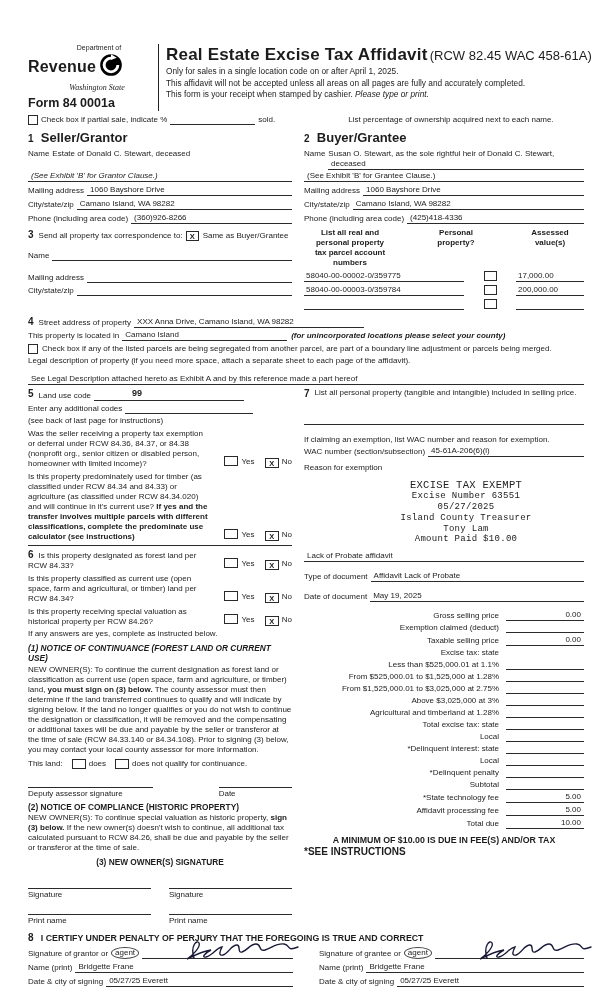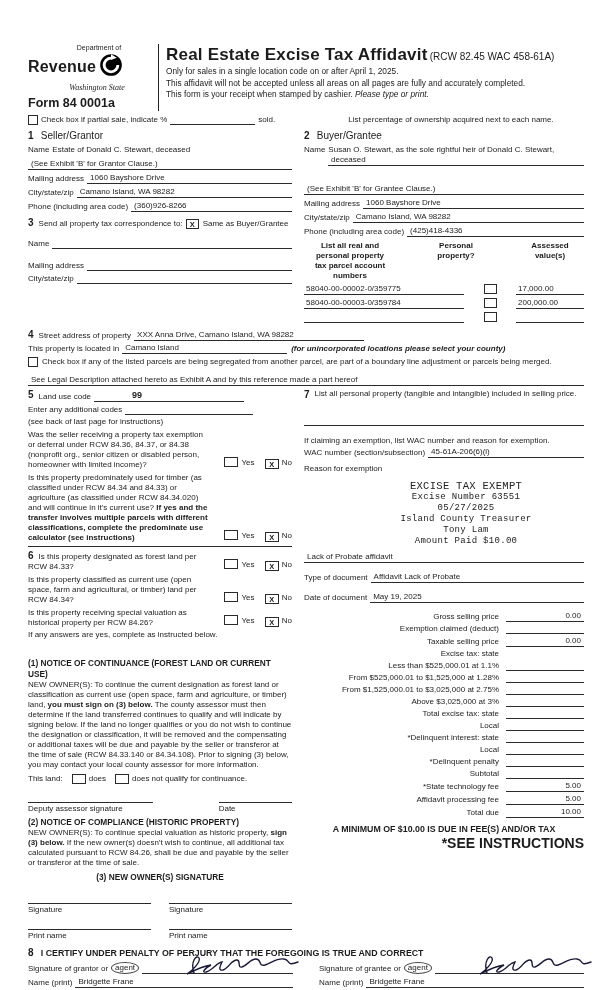--- a/index.html
+++ b/index.html
@@ -12,32 +12,32 @@
   
   .hdr { display:flex; align-items:stretch; }
   .hdr-left { width:130px; flex:0 0 130px; padding-right:6px; }
   .dept-small { font-size:7px; text-align:center; margin-left:18px; }
   .dept-big { font-size:16px; font-weight:bold; letter-spacing:.2px; display:flex; align-items:center; }
   .dept-state { font-family:"Liberation Serif", serif; font-style:italic; font-size:8px; text-align:center; margin:1px 0 3px 14px; }
   .form-num { font-size:12.5px; font-weight:bold; white-space:nowrap; }
   .hdr-right { flex:1; border-left:1.5px solid #222; padding-left:7px; }
   .title-line { white-space:nowrap; }
   .title { font-size:17px; font-weight:bold; letter-spacing:.2px; }
-  .title-rcw { font-size:10px;margin-top:6px; }
+  .title-rcw { font-size:13px;margin-top:6px; }
   .hdr-note { font-size:8.3px; margin-top:1px; }
   
   .b { font-weight:bold; }
   .i { font-style:italic; }
   .frow { display:flex; align-items:flex-end; margin-top:3px; }
   .lbl { white-space:nowrap; margin-right:3px; }
   .fill { flex:1; border-bottom:1px solid #2a2a2a; padding:0 3px 0; min-height:10px; }
   .cb { display:inline-block; width:10px; height:10px; border:1px solid #2a2a2a; font-size:7.5px; font-weight:bold;
         line-height:10px; text-align:center; vertical-align:-2px; background:#fff; }
   .secnum { font-weight:bold; font-size:10px; margin-right:5px; }
-  .sechead { font-weight:normal; font-size:10px; }
+  .sechead { font-weight:bold; font-size:13px; }
   .cols { display:flex; gap:12px; }
   .col-l { flex:0 0 264px; }
   .col-r { flex:1; }
   
   .yn { display:flex; align-items:flex-end; margin-top:3px; }
   .yn .q { flex:1; padding-right:5px; }
   .boxes { white-space:nowrap; padding-bottom:1px; }
   .boxes .cb { margin:0 3px 0 8px; width:14px; }
   
   .ptable { margin-top:4px; }
@@ -115,21 +115,21 @@
   <div class="cols" style="margin-top:5px;">
     <div class="col-l">
       <div>
         <span class="secnum">1</span>
         <span class="sechead">Seller/Grantor</span>
       </div>
       <div class="frow" style="margin-top:2px;">
         <span class="lbl">Name</span>
         <span style="flex:1;">Estate of Donald C. Stewart, deceased</span>
       </div>
-      <div class="frow" style="margin-top:4px;">
+      <div class="frow" style="margin-top:12px;font-style:italic;">
         <span class="fill" style="text-align:left;">(See Exhibit 'B' for Grantor Clause.)</span>
       </div>
       <div class="frow">
         <span class="lbl">Mailing address</span>
         <span class="fill">1060 Bayshore Drive</span>
       </div>
       <div class="frow">
         <span class="lbl">City/state/zip</span>
         <span class="fill">Camano Island, WA 98282</span>
       </div>
@@ -163,21 +163,21 @@
         <span class="sechead">Buyer/Grantee</span>
       </div>
       <div class="frow" style="margin-top:2px;">
         <span class="lbl">Name</span>
         <span style="flex:1;">Susan O. Stewart, as the sole rightful heir of Donald C. Stewart,</span>
       </div>
       <div class="frow" style="margin-top:0;">
         <span style="flex:0 0 24px;"></span>
         <span class="fill">deceased</span>
       </div>
-      <div class="frow" style="margin-top:18px;">
+      <div class="frow" style="margin-top:1px;">
         <span class="fill">(See Exhibit 'B' for Grantee Clause.)</span>
       </div>
       <div class="frow">
         <span class="lbl">Mailing address</span>
         <span class="fill">1060 Bayshore Drive</span>
       </div>
       <div class="frow">
         <span class="lbl">City/state/zip</span>
         <span class="fill">Camano Island, WA 98282</span>
       </div>
@@ -229,20 +229,21 @@
     </div>
     <div class="frow" style="margin-top:2px;">
       <span class="lbl">This property is located in</span>
       <span class="fill" style="flex:0 0 165px;">Camano Island</span>
       <span class="b i" style="margin-left:4px;">(for unincorporated locations please select your county)</span>
     </div>
     <div class="frow" style="margin-top:3px; align-items:flex-start;">
       <span class="cb"></span>
       <span style="margin-left:4px; flex:1;">Check box if any of the listed parcels are being segregated from another parcel, are part of a boundary line adjustment or parcels being merged.</span>
     </div>
+    <div style="margin-top:2px;">Legal description of property (if you need more space, attach a separate sheet to each page of the affidavit).</div>
     <div class="fill" style="margin-top:8px;">See Legal Description attached hereto as Exhibit A and by this reference made a part hereof</div>
   </div>
 
   <div class="cols" style="margin-top:3px;">
 
     <div class="col-l">
       <div class="frow" style="margin-top:0;">
         <span class="secnum">5</span>
         <span class="lbl">Land use code</span>
         <span class="fill b" style="flex:0 0 150px; font-size:9px; padding-left:38px;">99</span>
@@ -289,21 +290,21 @@
       </div>
       <div class="yn">
         <span class="q">Is this property receiving special valuation as historical property per RCW 84.26?</span>
         <span class="boxes">
           <span class="cb"></span><span>Yes</span>
           <span class="cb">X</span><span>No</span>
         </span>
       </div>
       <div style="margin-top:2px;">If any answers are yes, complete as instructed below.</div>
 
-      <div class="b" style="margin-top:18px; font-size:8.3px;">(1) NOTICE OF CONTINUANCE (FOREST LAND OR CURRENT USE)</div>
+      <div class="b" style="margin-top:4px; font-size:8.3px;font-style:italic;">(1) NOTICE OF CONTINUANCE (FOREST LAND OR CURRENT USE)</div>
       <div style="margin-top:1px;">
         <span>NEW OWNER(S): To continue the current designation as forest land or classification as current use (open space, farm and agriculture, or timber) land, </span><span class="b">you must sign on (3) below.</span><span> The county assessor must then determine if the land transferred continues to qualify and will indicate by signing below. If the land no longer qualifies or you do not wish to continue the designation or classification, it will be removed and the compensating or additional taxes will be due and payable by the seller or transferor at the time of sale (RCW 84.33.140 or 84.34.108). Prior to signing (3) below, you may contact your local county assessor for more information.</span>
       </div>
       <div class="frow" style="margin-top:4px; align-items:center;">
         <span class="lbl">This land:</span>
         <span class="cb" style="width:14px; margin-left:6px;"></span>
         <span class="lbl" style="margin-left:3px;">does</span>
         <span class="cb" style="width:14px; margin-left:6px;"></span>
         <span style="margin-left:3px;">does not qualify for continuance.</span>
       </div>
@@ -389,20 +390,24 @@
           </div>
         <div class="taxrow">
             <span class="tlabel">From $1,525,000.01 to $3,025,000 at 2.75%</span>
             <span class="tline"></span>
           </div>
         <div class="taxrow">
             <span class="tlabel">Above $3,025,000 at 3%</span>
             <span class="tline"></span>
           </div>
         <div class="taxrow">
+            <span class="tlabel">Agricultural and timberland at 1.28%</span>
+            <span class="tline"></span>
+          </div>
+        <div class="taxrow">
             <span class="tlabel">Total excise tax: state</span>
             <span class="tline"></span>
           </div>
         <div class="taxrow">
             <span class="tlabel">Local</span>
             <span class="tline"></span>
           </div>
         <div class="taxrow">
             <span class="tlabel">*Delinquent interest: state</span>
             <span class="tline"></span>
@@ -427,21 +432,21 @@
             <span class="tlabel">Affidavit processing fee</span>
             <span class="tline">5.00</span>
           </div>
         <div class="taxrow">
             <span class="tlabel">Total due</span>
             <span class="tline">10.00</span>
           </div>
       </div>
 
       <div class="b" style="text-align:center; margin-top:6px; font-size:8.8px;">A MINIMUM OF $10.00 IS DUE IN FEE(S) AND/OR TAX</div>
-      <div class="b" style="text-align:right; font-size:14px;">*SEE INSTRUCTIONS</div>
+      <div class="b" style="text-align:left; font-size:10px;">*SEE INSTRUCTIONS</div>
     </div>
   </div>
 
   <div style="margin-top:6px;">
     <div>
       <span class="secnum">8</span>
       <span class="b" style="font-size:8.8px;">I CERTIFY UNDER PENALTY OF PERJURY THAT THE FOREGOING IS TRUE AND CORRECT</span>
     </div>
     <div class="dual" style="margin-top:2px; gap:26px;">
       <div>

